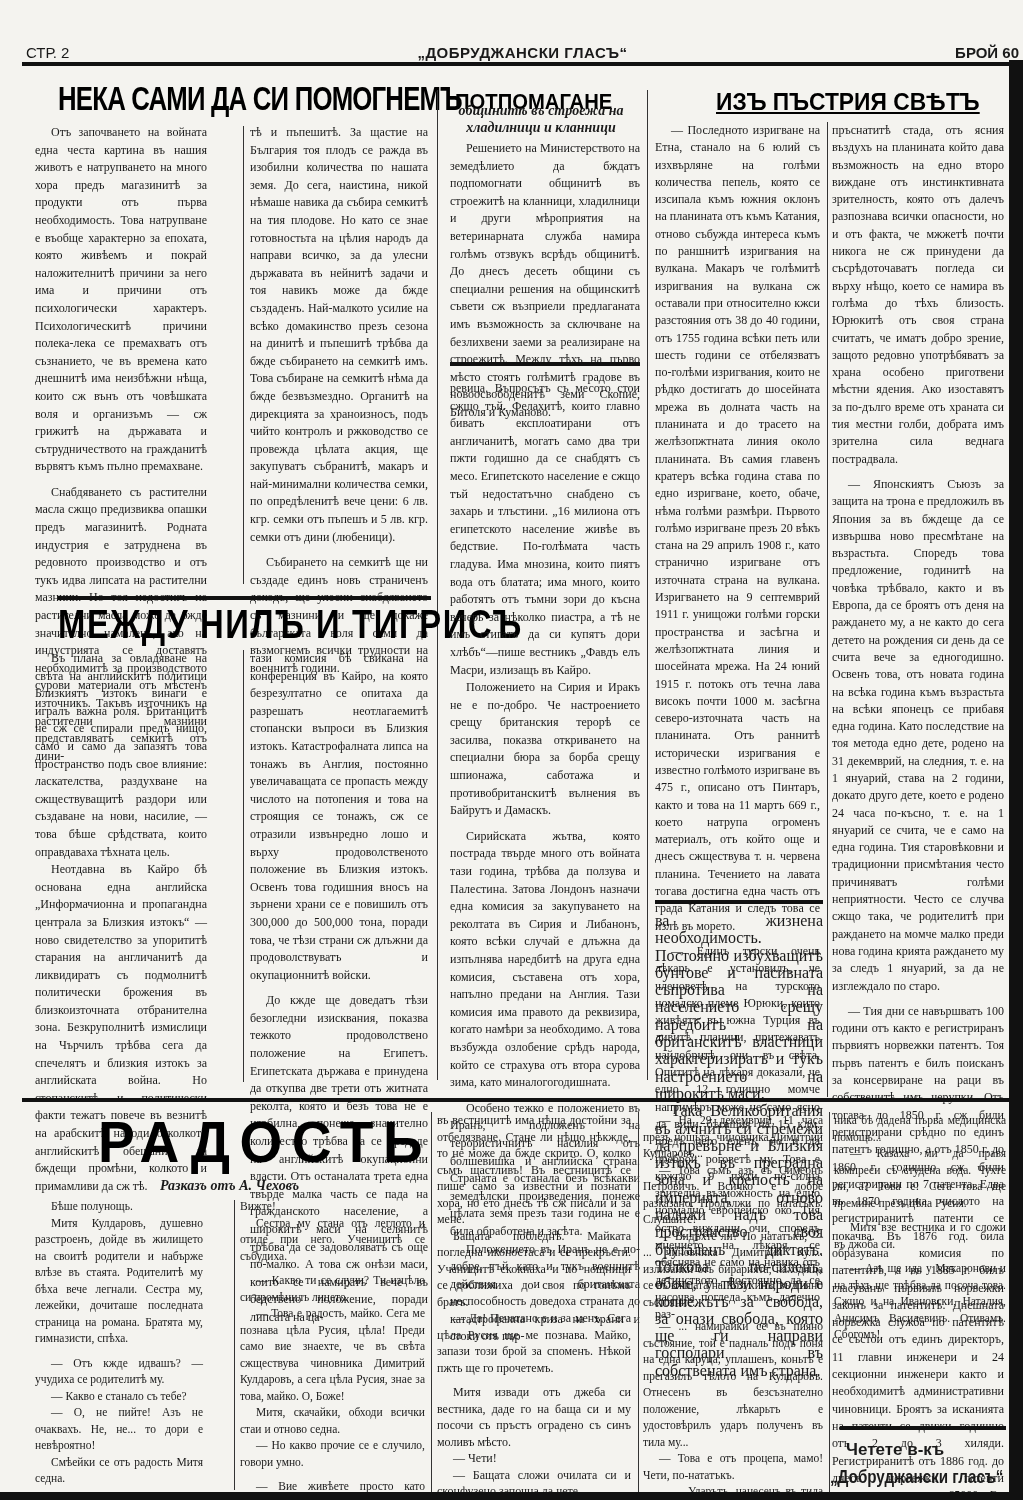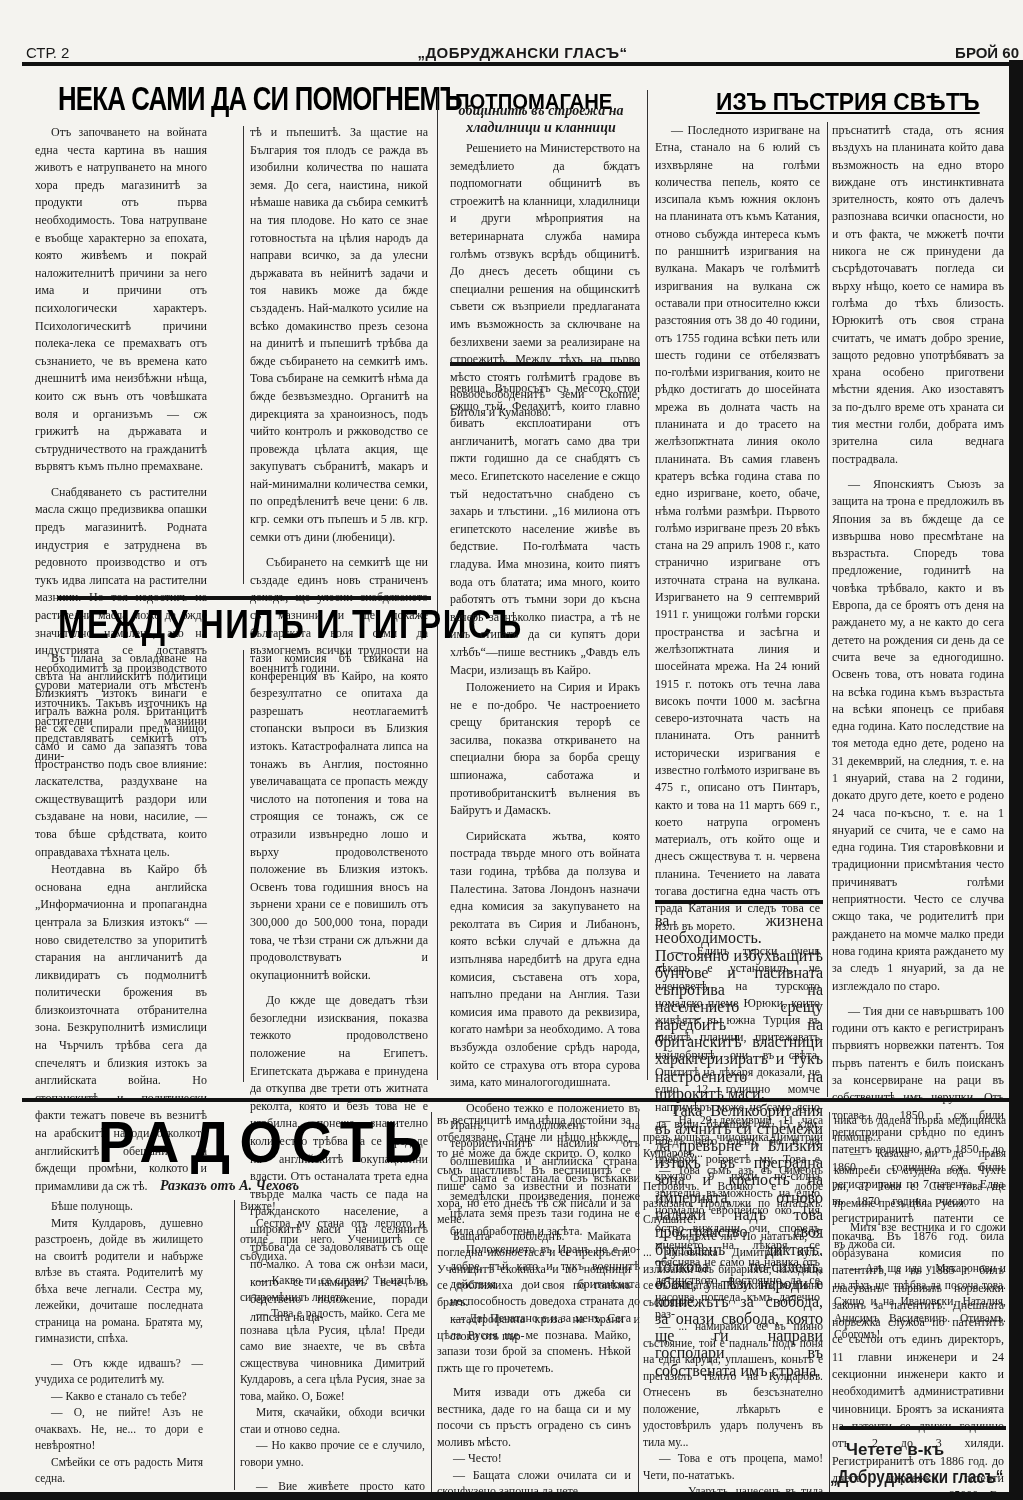--- a/index.html
+++ b/index.html
@@ -119,21 +119,21 @@
     <p>Митя, скачайки, обходи всички стаи и отново седна.</p>
     <p>— Но какво прочие се е случило, говори умно.</p>
     <p class="gap">— Вие живѣете просто като дивитѣ животни, вие не четете вестници, вие не очаквате новини, а</p>
   </div>
   <div class="vrule" style="left:431px; top:1112px; height:380px;"></div>
   <div class="col" style="left:437px; top:1112px; width:194px; font-size:12px; line-height:16.5px;">
     <p class="noindent">въ вестницитѣ има нѣща достойни за отбелязване. Стане ли нѣщо нѣкжде, то не може да бжде скрито. О, колко съмъ щастливъ! Въ вестницитѣ се пише само за известни и познати хора, но ето днесь тѣ сж писали и за мене.</p>
     <p>Бащата побледнѣ. Майката погледна иконостаса и се прекръсти. Ученицитѣ скокнаха и по нощници се доближиха до своя по голѣмъ братъ.</p>
     <p>— Да! Печатано е и за менъ. Сега цѣла Русия ще ме познава. Майко, запази този брой за споменъ. Нѣкой пжть ще го прочетемъ.</p>
     <p class="gap">Митя извади отъ джеба си вестника, даде го на баща си и му посочи съ пръстъ оградено съ синъ моливъ мѣсто.</p>
-    <p>— Често!</p>
+    <p>— Чети!</p>
     <p>— Бащата сложи очилата си и сконфузено започна да чете.</p>
   </div>
   <div class="vrule" style="left:638px; top:1112px; height:380px;"></div>
   <div class="col" style="left:643px; top:1112px; width:180px; font-size:11.5px; line-height:16.5px;">
     <p>— На 29 декемврий, 11 часа презъ нощьта, чиновника Димитрий Кулдаровъ...</p>
     <p>— Това съмъ азъ съ Симеонъ Петровичъ. Всичко е добре разказано. Продължи по нататъкъ. Слушайте!</p>
     <p>— Видѣхте ли? По нататъкъ, — ... чиновника Димитрий Кул... излизайки отъ бирарията, находяща се въ кжщата на Козухинъ, въ пияно състояние...</p>
     <p class="gap">— ... намирайки се въ пияно състояние, той е падналь подъ поня на една каруца; уплашенъ, коньтъ е прегазилъ тѣлото на Кулдаровъ. Отнесенъ въ безсъзнателно положение, лѣкарьтъ е удостовѣрилъ ударъ полученъ въ тила му...</p>
     <p>— Това е отъ процепа, мамо! Чети, по-нататъкъ.</p>
     <p>— ... Ударътъ, нанесенъ въ тила не е опасенъ. За случилото се, е съставенъ протоколъ. На нещаст-</p>

